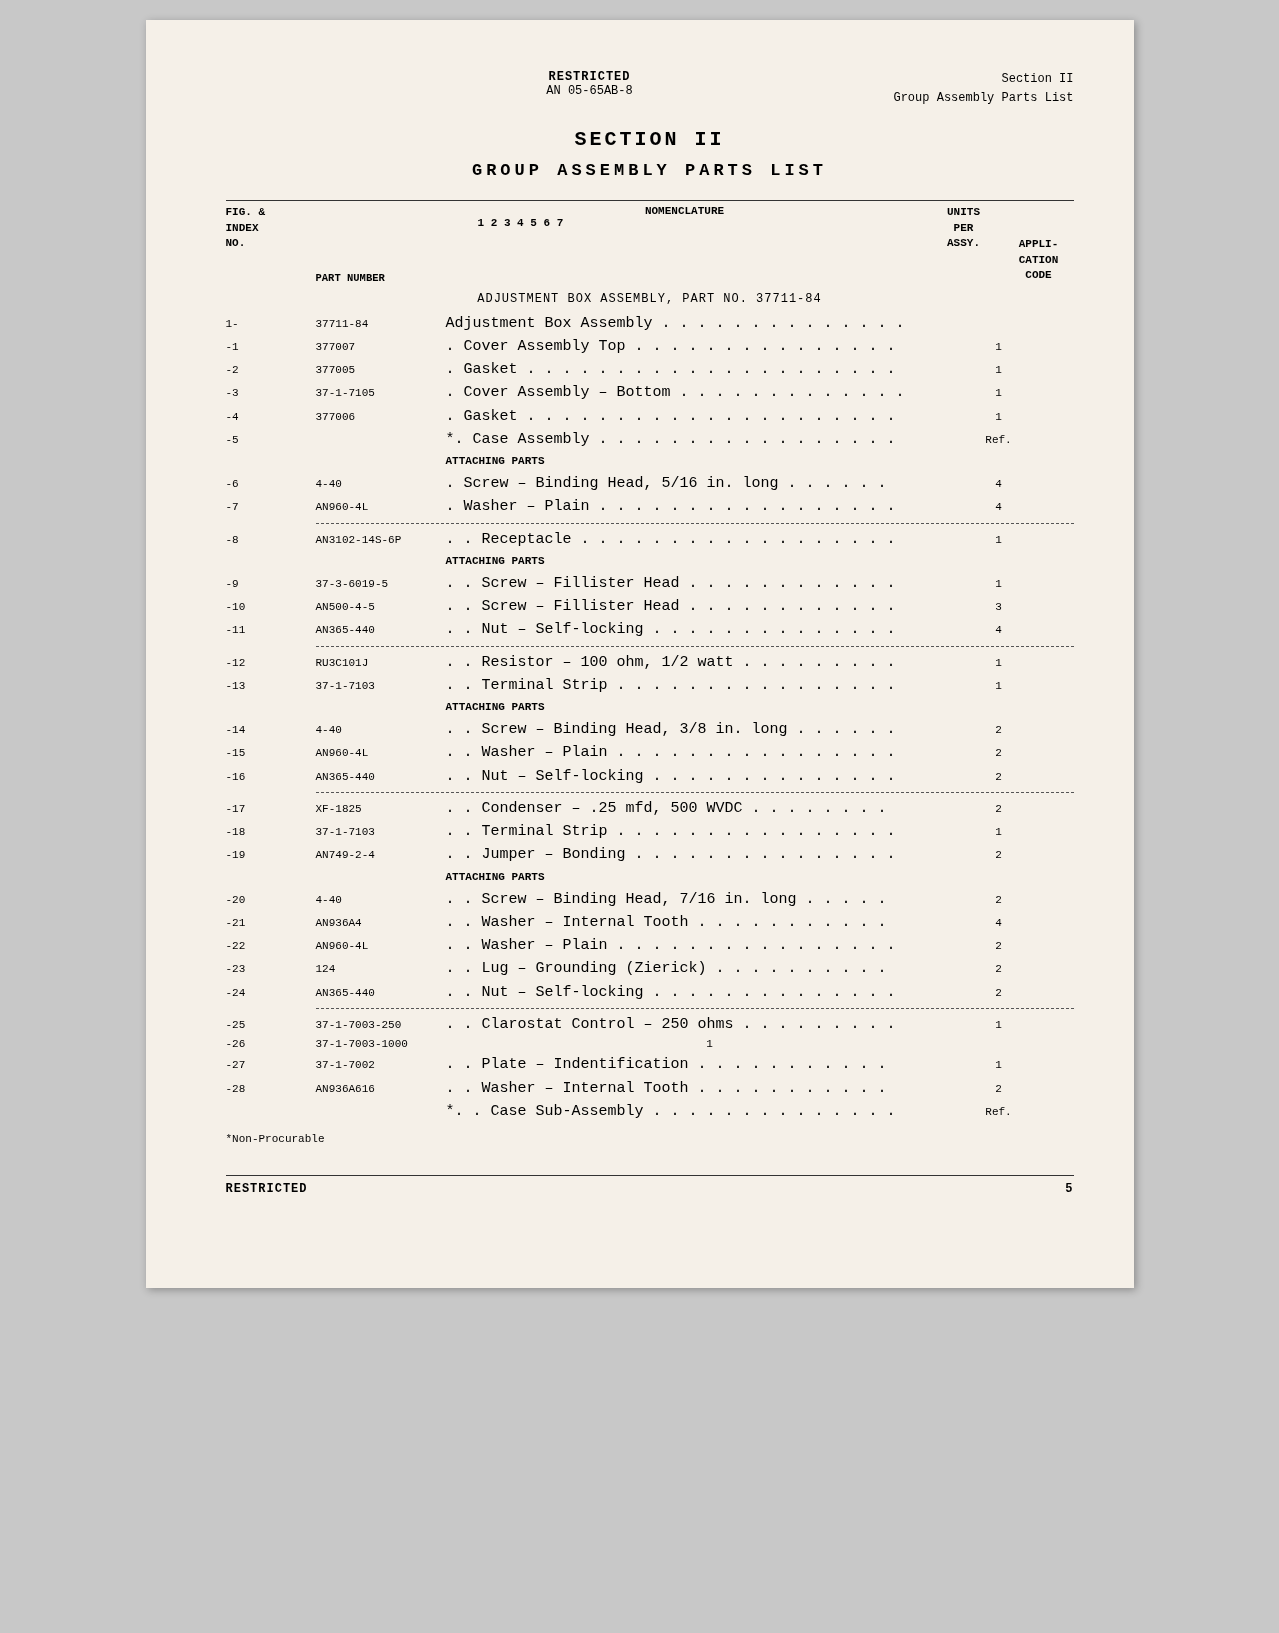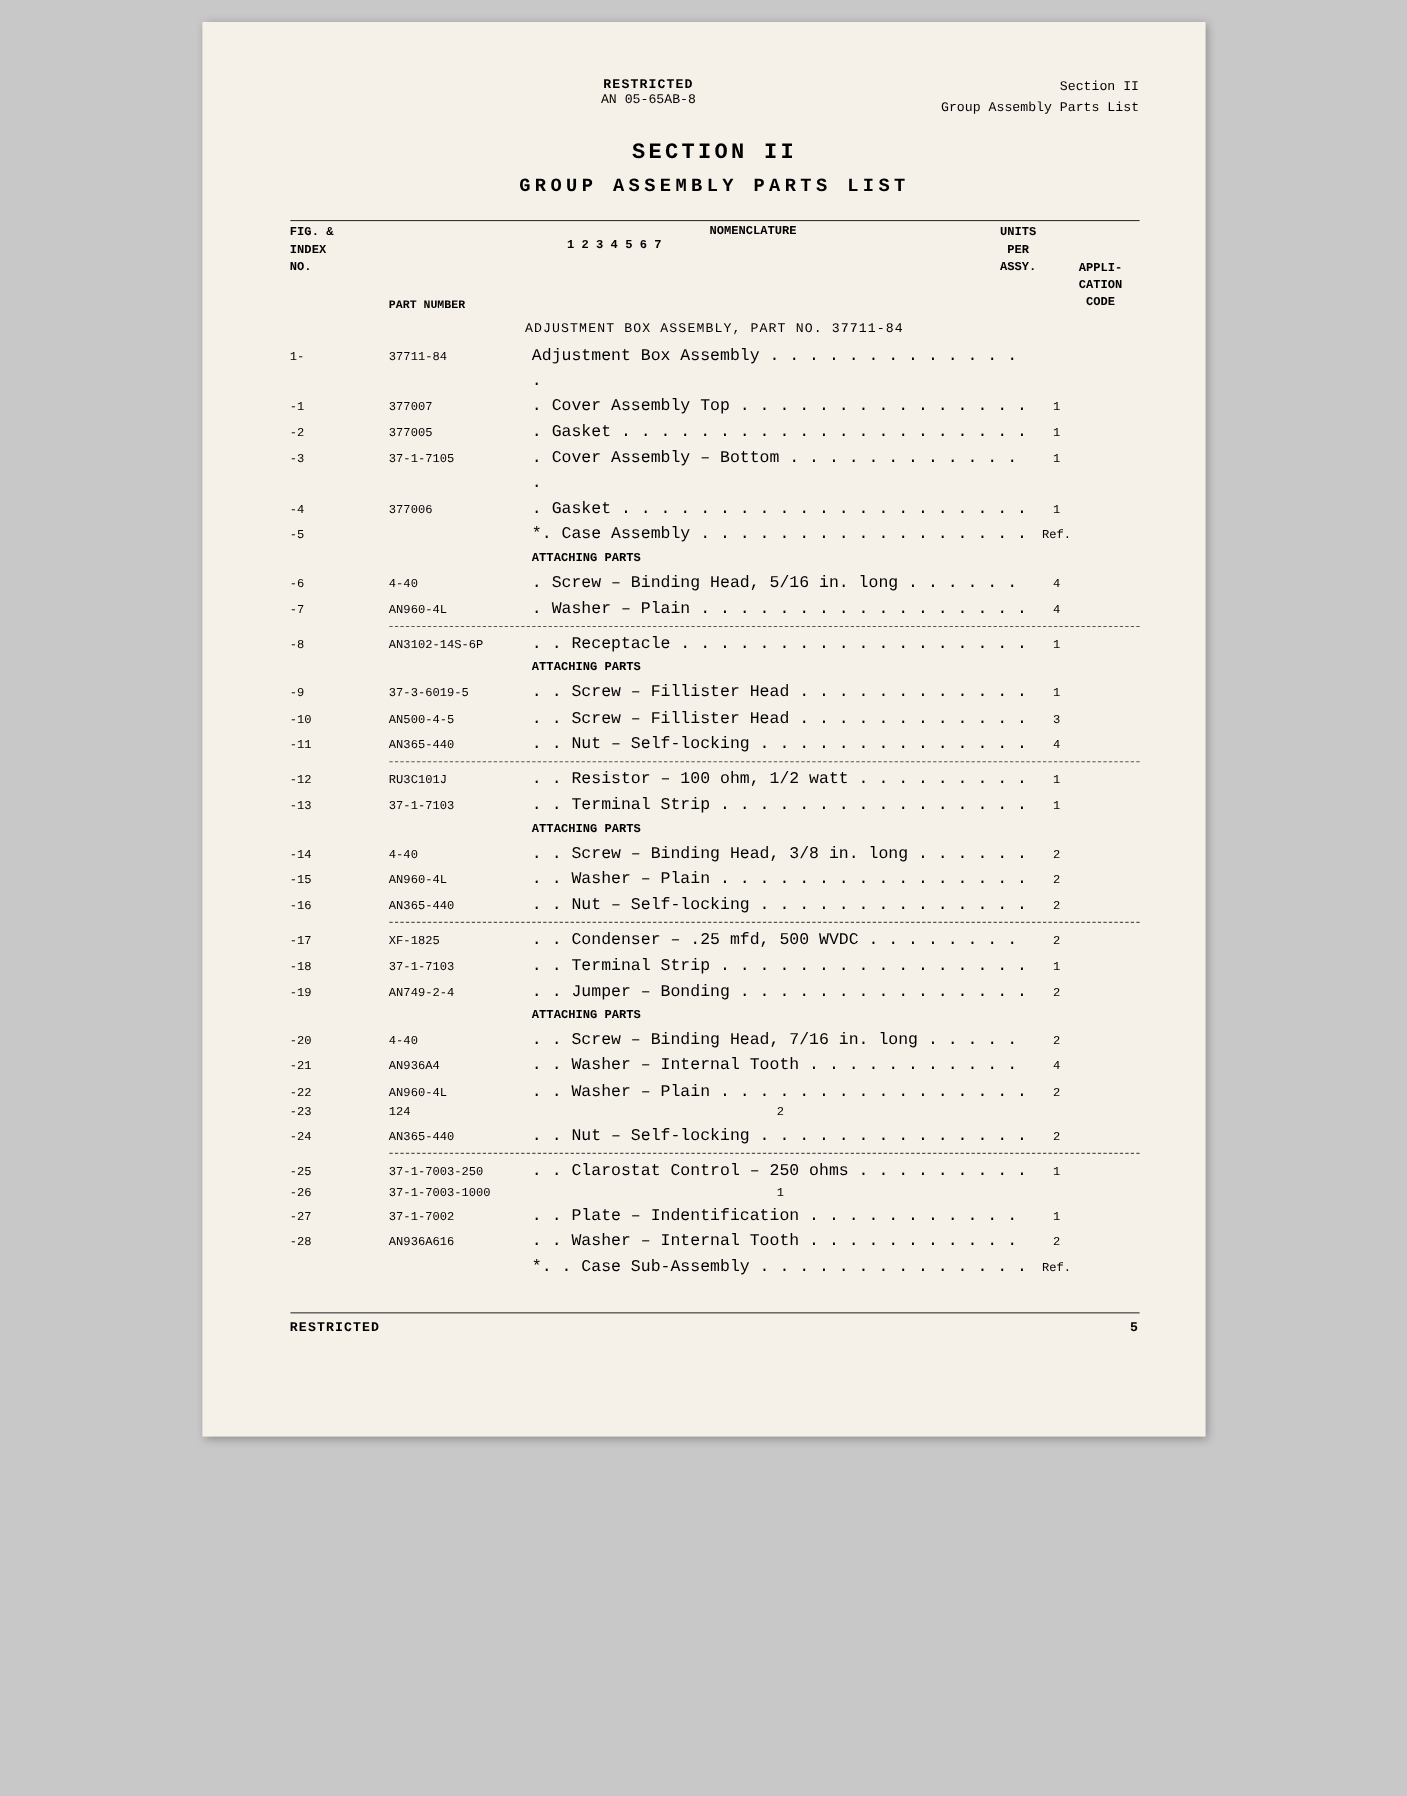--- a/index.html
+++ b/index.html
@@ -7,21 +7,21 @@
       background: #c8c8c8;
       display: flex;
       justify-content: center;
       align-items: flex-start;
       min-height: 100vh;
       padding: 20px;
       font-family: 'Courier New', Courier, monospace;
     }
     .page {
       background: #f5f0e8;
-      width: 912px;
+      width: 988px;
       min-height: 1240px;
       padding: 50px 60px 92px 80px;
       position: relative;
       box-shadow: 2px 2px 8px rgba(0,0,0,0.3);
     }
     .header-row {
       display: flex;
       justify-content: space-between;
       align-items: flex-start;
       margin-bottom: 6px;
@@ -361,20 +361,21 @@
       <div class="part-row">
         <span class="idx">-22</span>
         <span class="pnum">AN960-4L</span>
         <span class="desc">. . Washer – Plain . . . . . . . . . . . . . . . .</span>
         <span class="qty">2</span>
         <span class="appcode"></span>
       </div>
       <div class="part-row">
         <span class="idx">-23</span>
         <span class="pnum">124</span>
+        <span class="desc">. . Lug – Grounding (Zierick) . . . . . . . . . .</span>
         <span class="qty">2</span>
         <span class="appcode"></span>
       </div>
       <div class="part-row">
         <span class="idx">-24</span>
         <span class="pnum">AN365-440</span>
         <span class="desc">. . Nut – Self-locking . . . . . . . . . . . . . .</span>
         <span class="qty">2</span>
         <span class="appcode"></span>
       </div>
@@ -414,19 +415,20 @@
         <span class="idx"></span>
         <span class="pnum"></span>
         <span class="desc">*. . Case Sub-Assembly . . . . . . . . . . . . . .</span>
         <span class="qty">Ref.</span>
         <span class="appcode"></span>
       </div>
     </div>
 
   </div>
 
+  <div class="non-procurable">*Non-Procurable</div>
 
   <div class="footer-row">
     <div>RESTRICTED</div>
     <div>5</div>
   </div>
 
 </div>
 
 </body></html>

